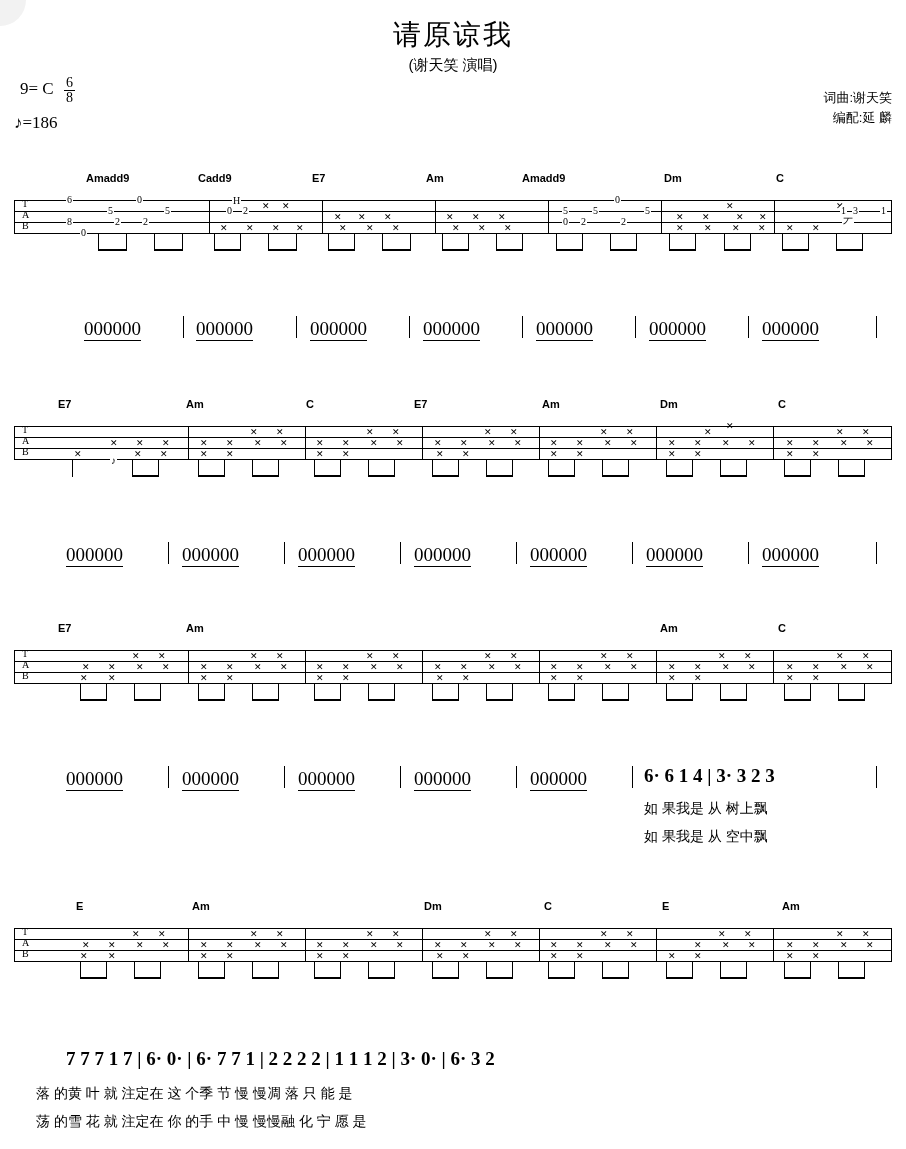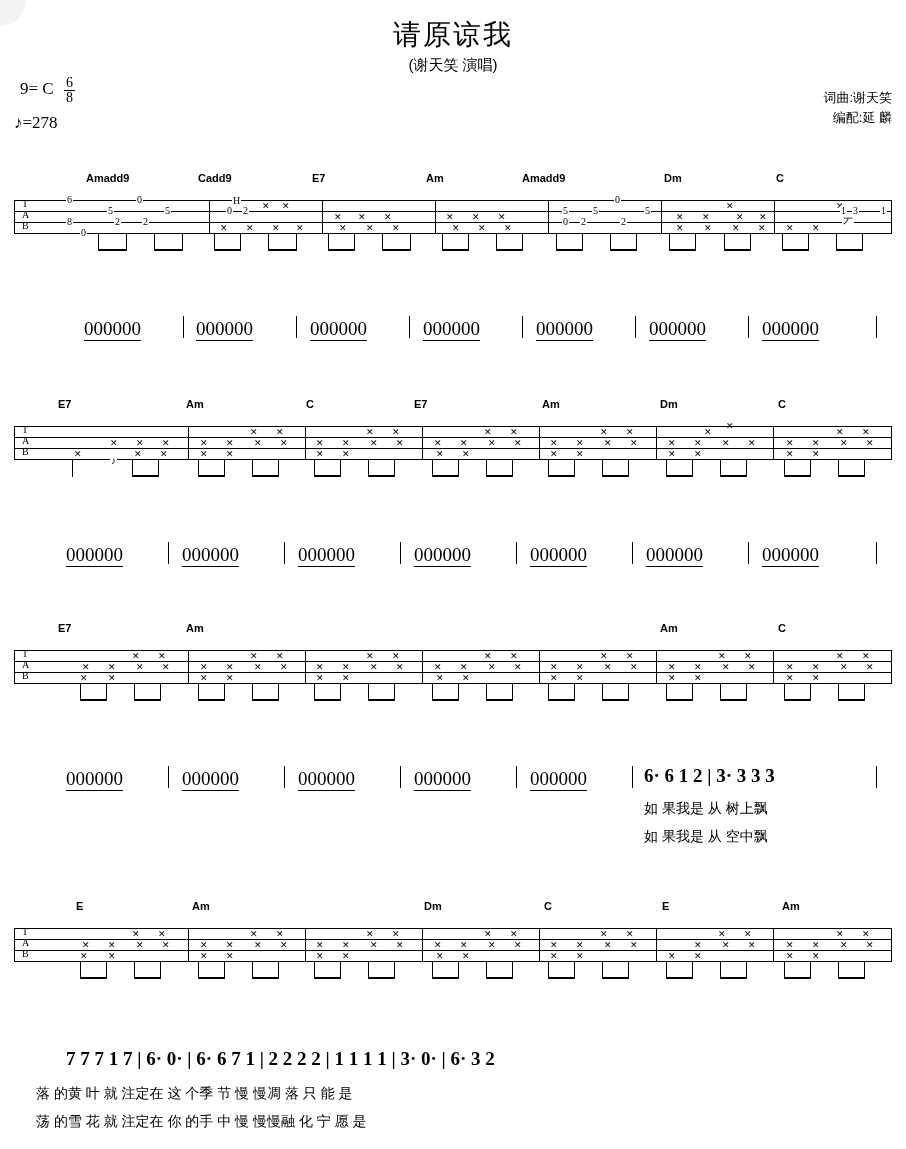--- a/index.html
+++ b/index.html
@@ -37,21 +37,21 @@
 <div class="title">请原谅我</div>
 <div class="subtitle">(谢天笑 演唱)</div>
 
 <div class="keyblock">
   <span>9= C</span>
   <span class="frac">
     <span class="num">6</span>
     <span>8</span>
   </span>
 </div>
-<div class="tempo">♪=278</div>
+<div class="tempo">♪=186</div>
 
 <div class="credits">
   <div>词曲:谢天笑</div>
   <div>编配:延  麟</div>
 </div>
 
 <div class="tabsys" id="sys1" style="top:172px;height:160px;">
   <div class="chord" style="left:72px;top:0px;">Amadd9</div>
   <div class="chord" style="left:184px;top:0px;">Cadd9</div>
   <div class="chord" style="left:298px;top:0px;">E7</div>
@@ -453,21 +453,21 @@
   <div class="rgroup" style="left:66px;"><span class="u">000000</span></div>
   <div class="rbar" style="left:168px;top:-2px;"></div>
   <div class="rgroup" style="left:182px;"><span class="u">000000</span></div>
   <div class="rbar" style="left:284px;top:-2px;"></div>
   <div class="rgroup" style="left:298px;"><span class="u">000000</span></div>
   <div class="rbar" style="left:400px;top:-2px;"></div>
   <div class="rgroup" style="left:414px;"><span class="u">000000</span></div>
   <div class="rbar" style="left:516px;top:-2px;"></div>
   <div class="rgroup" style="left:530px;"><span class="u">000000</span></div>
   <div class="rbar" style="left:632px;top:-2px;"></div>
-  <div class="numline" style="left:644px;top:-3px;">6·  6 1 2 | 3·  3 3 3</div>
+  <div class="numline" style="left:644px;top:-3px;">6·  6 1 4 | 3·  3 2 3</div>
   <div class="rbar" style="left:876px;top:-2px;"></div>
 </div>
 
 <div class="lyricline" style="left:644px;top:800px;">如   果我是 从  树上飘</div>
 <div class="lyricline" style="left:644px;top:828px;">如   果我是 从  空中飘</div>
 
 <div class="tabsys" id="sys4" style="top:900px;height:160px;">
   <div class="chord" style="left:62px;top:0px;">E</div>
   <div class="chord" style="left:178px;top:0px;">Am</div>
   <div class="chord" style="left:410px;top:0px;">Dm</div>
@@ -582,15 +582,15 @@
     <div class="beam" style="left:706px;top:49px;width:27px;"></div>
     <div class="stem" style="left:770px;top:33px;height:18px;"></div>
     <div class="stem" style="left:796px;top:33px;height:18px;"></div>
     <div class="beam" style="left:770px;top:49px;width:27px;"></div>
     <div class="stem" style="left:824px;top:33px;height:18px;"></div>
     <div class="stem" style="left:850px;top:33px;height:18px;"></div>
     <div class="beam" style="left:824px;top:49px;width:27px;"></div>
   </div>
 </div>
 
-<div class="numline" style="left:66px;top:1048px;">7 7 7 1 7 | 6·  0·  | 6·  6 7 1 | 2 2 2 2 | 1 1 1 1 | 3·  0·  | 6·  3 2</div>
+<div class="numline" style="left:66px;top:1048px;">7 7 7 1 7 | 6·  0·  | 6·  7 7 1 | 2 2 2 2 | 1 1 1 2 | 3·  0·  | 6·  3 2</div>
 <div class="lyricline" style="left:36px;top:1085px;">落 的黄   叶      就   注定在 这 个季 节 慢 慢凋   落     只  能 是</div>
 <div class="lyricline" style="left:36px;top:1113px;">荡 的雪   花      就   注定在 你 的手 中 慢 慢慢融   化     宁  愿 是</div>
 
 </body></html>

